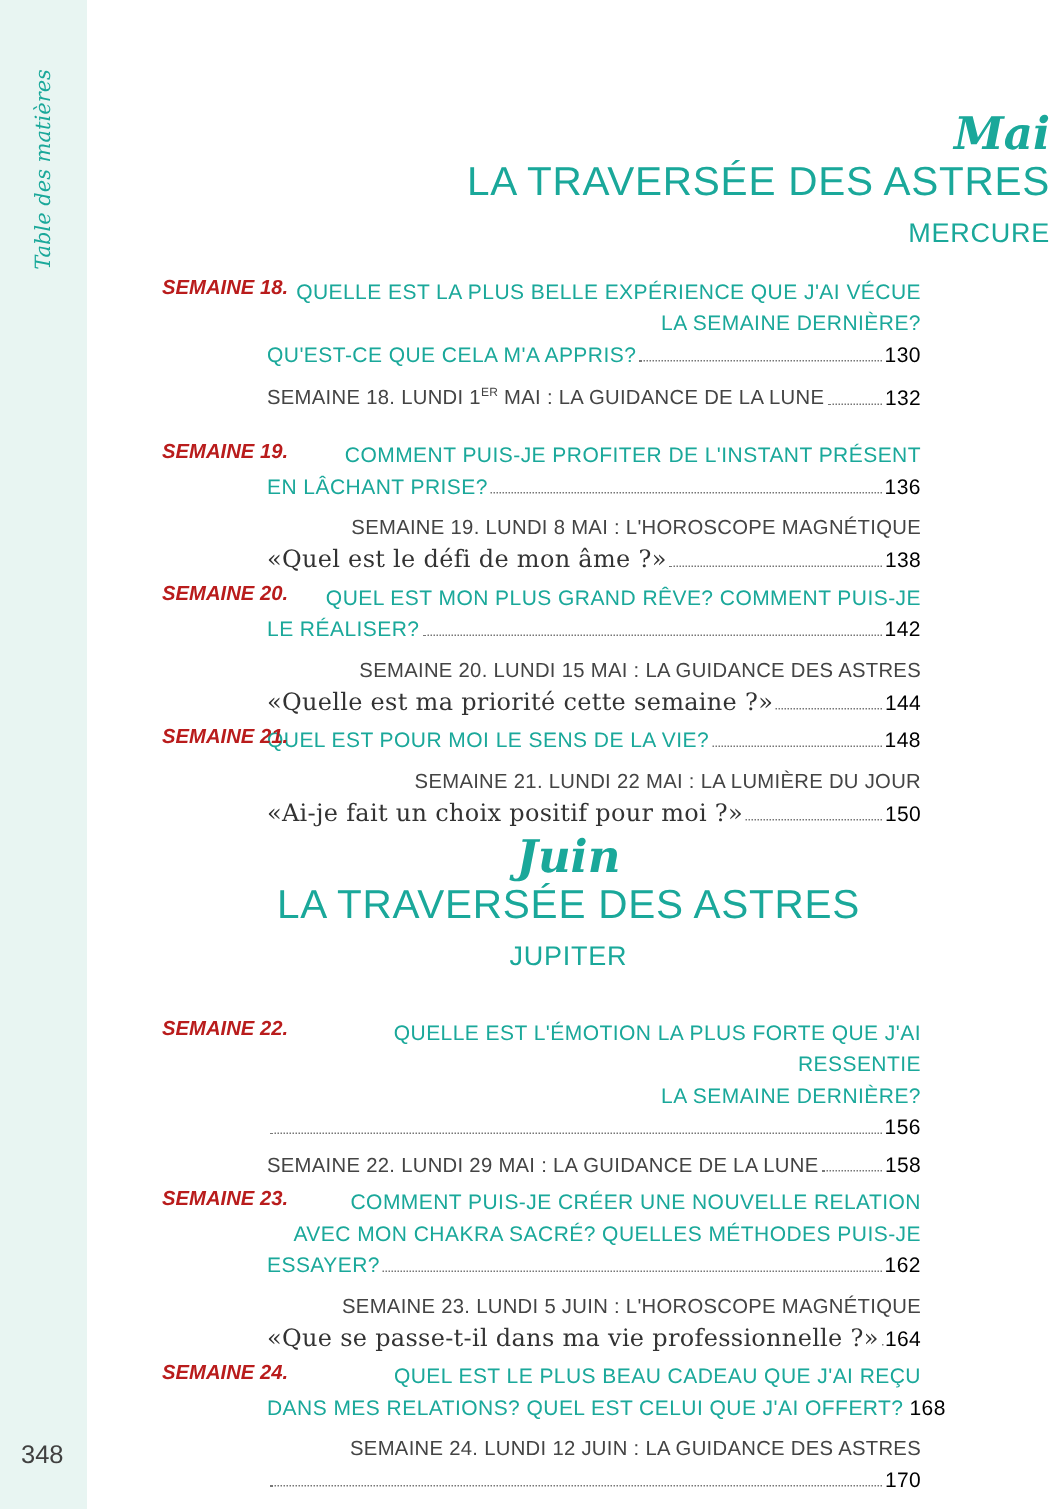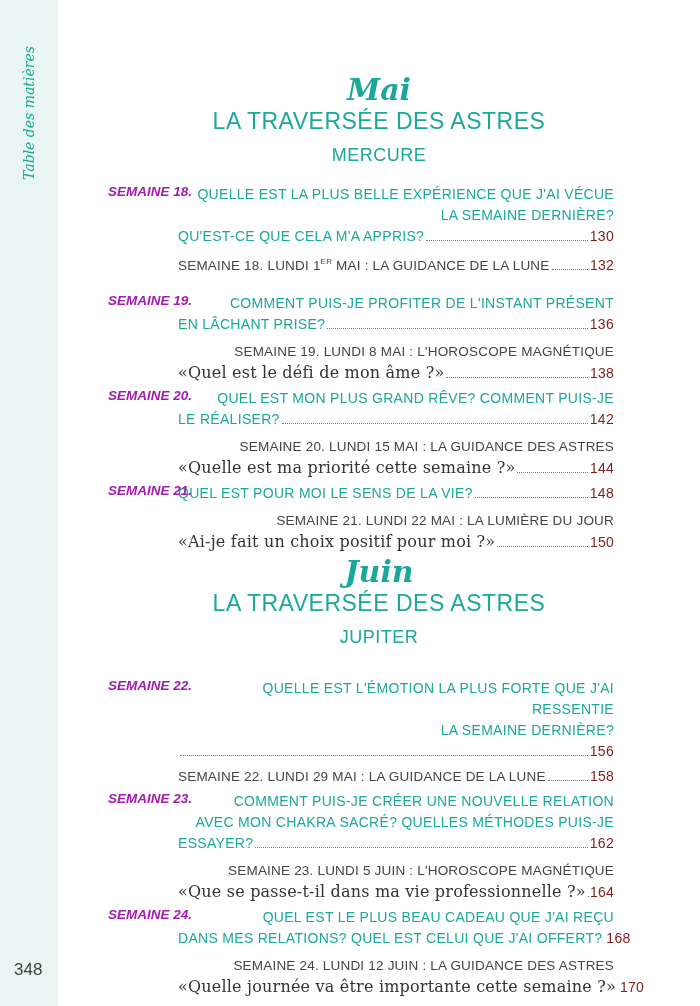--- a/index.html
+++ b/index.html
@@ -5,45 +5,45 @@
   html, body { margin:0; padding:0; }
   body { width:700px; height:1006px; background:#ffffff; position:relative; overflow:hidden;
          font-family:"DejaVu Sans","Liberation Sans",sans-serif; color:#3a3a3a; }
   .side-band { position:absolute; left:0; top:0; width:58px; height:1006px; background:#e8f5f2; }
   .side-label { position:absolute; left:14px; top:58px; width:30px; height:110px; }
   .side-label span { position:absolute; left:50%; top:50%; transform:translate(-50%,-50%) rotate(-90deg);
          white-space:nowrap; font-family:"DejaVu Serif",serif; font-style:italic; font-size:14px; color:#1aa89a; }
   .page-number { position:absolute; left:14px; top:960px; font-size:17px; color:#404040; font-family:Liberation Sans, sans-serif; }
   .section-header { position:absolute; left:58px; width:642px; text-align:center; }
   .month { font-family:"DejaVu Serif",serif; font-style:italic; font-weight:bold; font-size:30px; color:#1aa89a; line-height:32px; }
-  .title { font-family:"Liberation Sans",sans-serif; font-size:23px; color:#1aa89a; letter-spacing:0.5px; line-height:30px; }
+  .title { font-family:"Liberation Sans",sans-serif; font-size:27px; color:#1aa89a; letter-spacing:0.5px; line-height:30px; }
   .planet { font-family:"Liberation Sans",sans-serif; font-size:18px; color:#1aa89a; letter-spacing:0.5px; margin-top:9px; }
   .entries { position:absolute; left:108px; width:506px; }
   .entry { position:relative; }
   .week-label { position:absolute; left:0; top:0; width:70px; font-family:"Liberation Sans",sans-serif; font-style:italic; font-weight:bold;
-         font-size:13.5px; color:#a21caf; white-space:nowrap; }
+         font-size:13.5px; color:#b91c1c; white-space:nowrap; }
   .q { margin-left:70px; font-family:"Liberation Sans",sans-serif; font-size:14px; color:#1aa89a; line-height:21px; letter-spacing:0.3px;text-align:right; }
   .sub { margin-left:70px; font-family:"Liberation Sans",sans-serif; font-size:13.5px; color:#444; line-height:21px; letter-spacing:0.2px;text-align:right; }
   .line { display:flex; align-items:baseline; }
   .line .t { white-space:nowrap; }
   .line .dots { flex:1; border-bottom:1.5px dotted #777; margin:0 2px 4px 2px; height:0; }
-  .line .pg { color:#7f1d1d; font-size:14px; }
+  .line .pg { color:#000000; font-size:14px; }
   .sub .quote { font-family:"DejaVu Serif",serif; font-size:16px; color:#333; }
   sup { font-size:8px; }
 </style>
 </head>
 <body>
 
 <div class="side-band"></div>
 <div class="side-label">
     <span>Table des matières</span>
   </div>
 <div class="page-number">348</div>
 
-<div class="section-header" style="top:74px;">
+<div class="section-header" style="top:74px;text-align:right;">
   <div class="month">Mai</div>
   <div class="title">LA TRAVERSÉE DES ASTRES</div>
   <div class="planet">MERCURE</div>
 </div>
 
 <div class="entries" style="top:184px;">
 
   <div class="entry">
     <div class="week-label">SEMAINE 18.</div>
     <div class="q">
@@ -183,18 +183,17 @@
       </div>
     <div class="q line">
         <span class="t">DANS MES RELATIONS? QUEL EST CELUI QUE J'AI OFFERT?</span>
         <span class="dots"></span>
         <span class="pg">168</span>
       </div>
   </div>
   <div class="entry" style="margin-top:6px;">
     <div class="sub">SEMAINE 24. LUNDI 12 JUIN : LA GUIDANCE DES ASTRES</div>
     <div class="sub line">
-        <span class="t quote">«Quelle journée va être importante cette semaine ?»</span>
         <span class="dots"></span>
         <span class="pg">170</span>
       </div>
   </div>
 </div>
 
 </body></html>

